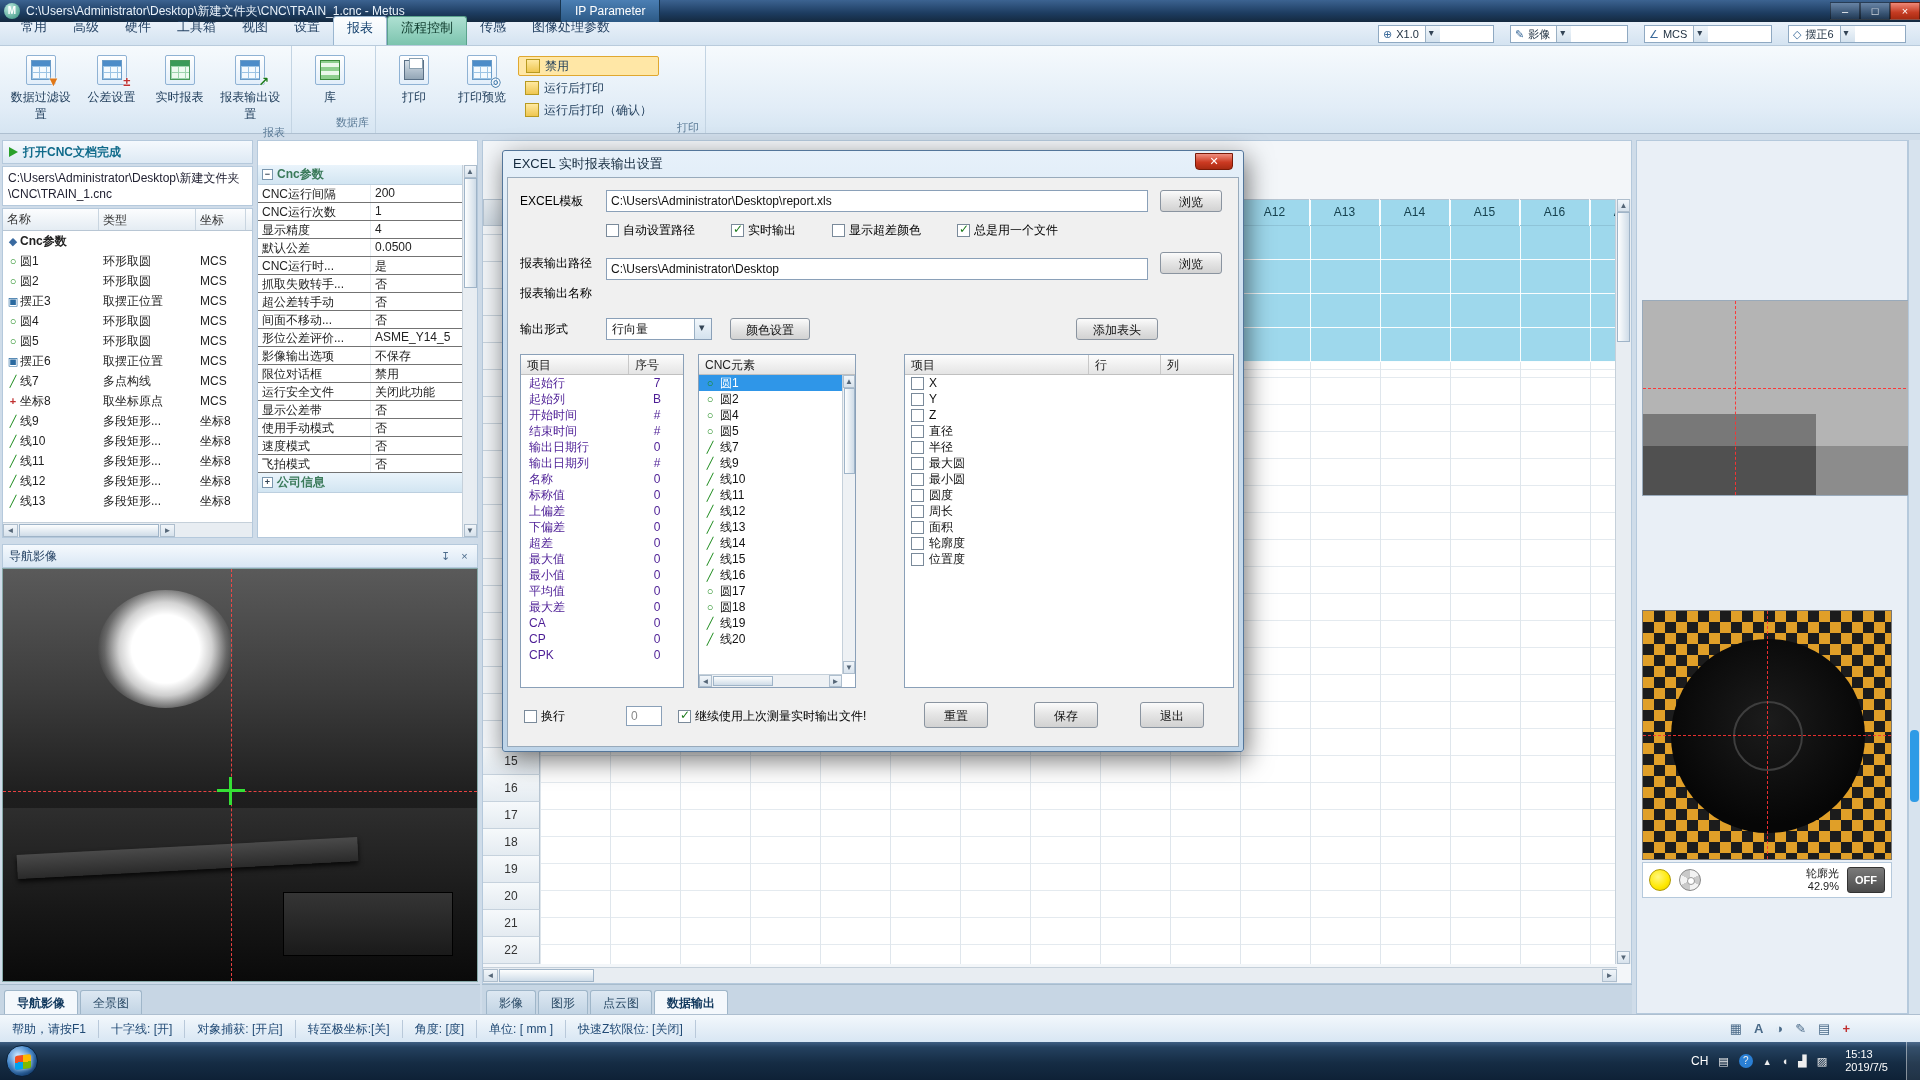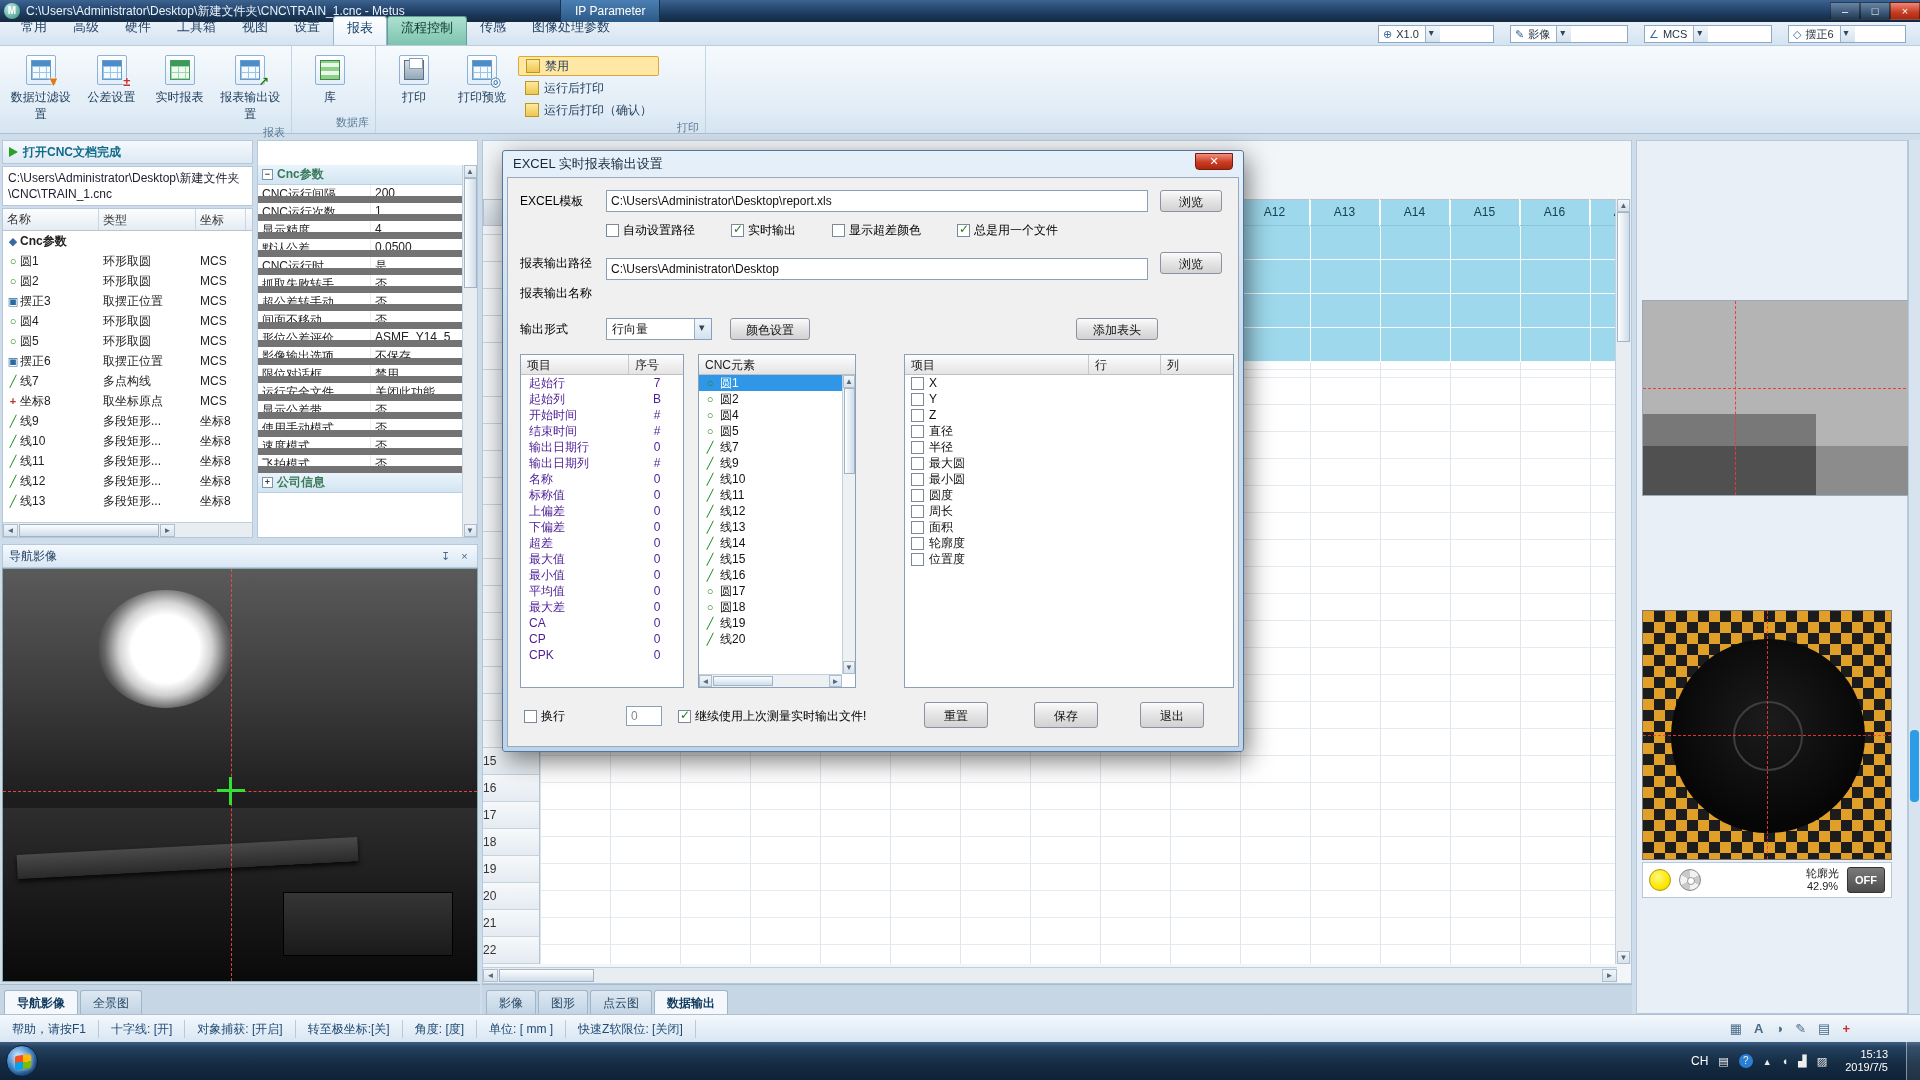--- a/index.html
+++ b/index.html
@@ -85,21 +85,21 @@
   .et-hscroll{position:absolute;left:0;bottom:0;width:100%;height:15px;background:#e8edf2;border-top:1px solid #c5d0da;display:flex;align-items:center;}
   .et-hscroll .sthumb{width:140px;margin:0 1px;}
 
   
   #propspanel{position:absolute;left:257px;top:140px;width:221px;height:398px;background:#fff;border:1px solid #b5c9dc;}
   #props-head{left:257px;top:140px;width:221px;}
   .prop-section{position:absolute;left:0;width:206px;height:20px;background:linear-gradient(#eaf4fb,#d2e5f2);border-bottom:1px solid #bccfdf;display:flex;align-items:center;gap:4px;padding:0 4px;color:#3a7a5a;font-weight:bold;}
   .collapse-icon{font-style:normal;width:11px;height:11px;border:1px solid #7a96ae;background:#fff;font-size:9px;line-height:9px;text-align:center;color:#345;}
   .collapse-icon.minus::before{content:"−";} .collapse-icon.plus::before{content:"+";}
   .prop-rows{position:absolute;left:0;top:44px;width:206px;}
-  .prop-row{height:18px;display:flex;border-bottom:7px solid #737373;color:#222;}
+  .prop-row{height:18px;display:flex;border-bottom:1px solid #737373;color:#222;}
   .pr-k{width:113px;padding:1px 4px;border-right:1px solid #e7edf2;overflow:hidden;white-space:nowrap;}
   .pr-v{flex:1;padding:1px 4px;overflow:hidden;white-space:nowrap;}
   .prop-vscroll{position:absolute;right:0;top:24px;bottom:0;width:15px;background:#e8edf2;border-left:1px solid #c5d0da;display:flex;flex-direction:column;align-items:center;}
   .vthumb{width:13px;height:110px;background:linear-gradient(90deg,#fdfefe,#cfdce8);border:1px solid #9fb4c8;}
   .prop-vscroll .sa{width:13px;}
 
   
   #nav-head{left:2px;top:544px;width:476px;}
   #navimg{position:absolute;left:2px;top:568px;width:476px;height:414px;background:linear-gradient(180deg,#5a5a5a 0%,#3c3c3c 30%,#1e1e1e 55%,#0f0f0f 100%);overflow:hidden;border:1px solid #8aa;}
   .blob{position:absolute;left:20%;top:5%;width:135px;height:118px;border-radius:50%;background:radial-gradient(circle,#ffffff 0 38%,rgba(255,255,255,.75) 52%,rgba(200,200,200,.25) 68%,transparent 76%);}
@@ -119,21 +119,21 @@
   
   #sheet{position:absolute;left:482px;top:140px;width:1150px;height:844px;background:#f3f6f9;border:1px solid #b5c9dc;overflow:hidden;}
   .sh-corner{position:absolute;left:0;top:58px;width:57px;height:27px;background:linear-gradient(#e7edf2,#d0dae3);border:1px solid #b7c5d2;}
   .sh-header{position:absolute;left:57px;top:58px;width:1077px;height:27px;background-color:#9ed8ec;background-image:repeating-linear-gradient(90deg,rgba(255,255,255,.95) 0 1px,transparent 1px 70px);border-top:1px solid #b7c5d2;border-bottom:1px solid #8fc4d8;}
   .sh-collabels{position:absolute;left:757px;top:58px;width:377px;height:27px;display:flex;overflow:hidden;}
   .sh-col{width:70px;flex:none;height:27px;line-height:27px;text-align:center;color:#17424f;border-right:1px solid rgba(255,255,255,.95);}
   .sh-cyan{position:absolute;left:57px;top:85px;width:1077px;height:136px;background-color:#9ed8ec;background-image:repeating-linear-gradient(90deg,rgba(255,255,255,.95) 0 1px,transparent 1px 70px),repeating-linear-gradient(0deg,rgba(255,255,255,.95) 0 1px,transparent 1px 34px);}
   .sh-grid{position:absolute;left:57px;top:221px;width:1077px;height:602px;background-color:#fff;background-image:repeating-linear-gradient(90deg,#dfe6ec 0 1px,transparent 1px 70px),repeating-linear-gradient(0deg,#e4eaef 0 1px,transparent 1px 27px);background-position:0 0,0 8px;}
   .sh-rowcol{position:absolute;left:0;top:85px;width:57px;height:738px;background:linear-gradient(90deg,#f0f4f7,#dfe7ee);border-right:1px solid #b7c5d2;background-image:repeating-linear-gradient(0deg,#c9d4de 0 1px,transparent 1px 27px);}
   .sh-rowlabels{position:absolute;left:0;top:607px;width:57px;}
-  .sh-row{display:block;height:27px;line-height:27px;color:#333;border-bottom:1px solid #c6d2dd;border-right:1px solid #b7c5d2;background:linear-gradient(#f6f9fb,#e4ebf1);}
+  .sh-row{display:block;height:27px;line-height:27px;text-align:center;color:#333;border-bottom:1px solid #c6d2dd;border-right:1px solid #b7c5d2;background:linear-gradient(#f6f9fb,#e4ebf1);}
   .sh-vscroll{position:absolute;right:0;top:58px;width:16px;height:765px;background:#e8edf2;border-left:1px solid #c5d0da;display:flex;flex-direction:column;align-items:center;}
   .sh-vscroll .vthumb{height:130px;width:13px;}
   .sh-vscroll .sa{width:13px;}
   .sh-hscroll{position:absolute;left:0;bottom:0;width:1134px;height:16px;background:#e8edf2;border-top:1px solid #c5d0da;display:flex;align-items:center;}
   .sh-hscroll .sthumb{width:95px;margin:0 1px;}
   .sh-hscroll .sa.r{margin-left:auto;}
   #sheettabs{left:482px;top:984px;width:1150px;}
   #navtabs{left:0px;top:984px;width:480px;}
 
   
@@ -182,21 +182,21 @@
   #camview{position:absolute;left:1642px;top:610px;width:250px;height:250px;overflow:hidden;border:1px solid #777;background-color:#e09f28;background-image:linear-gradient(45deg,#1c1c1c 25%,transparent 25%,transparent 75%,#1c1c1c 75%),linear-gradient(45deg,#1c1c1c 25%,transparent 25%,transparent 75%,#1c1c1c 75%);background-size:22px 22px;background-position:0 0,11px 11px;}
   .blackdisc{position:absolute;left:28px;top:28px;width:194px;height:194px;border-radius:50%;background:radial-gradient(circle at 50% 42%,#1c1c1c,#060606 70%);}
   .blackdisc::after{content:"";position:absolute;left:62px;top:62px;width:66px;height:66px;border-radius:50%;border:2px solid #3e3e3e;}
   #camview .chv{left:50%;border-left:1px dashed rgba(255,50,50,.9);}
   #camview .chh{top:50%;border-top:1px dashed rgba(255,50,50,.9);}
   #lightbar{position:absolute;left:1642px;top:862px;width:250px;height:36px;background:#fff;border:1px solid #b5c9dc;display:flex;align-items:center;gap:8px;padding:0 6px;}
   .li{width:22px;height:22px;border-radius:50%;flex:none;}
   .li.yellow{background:radial-gradient(circle at 40% 35%,#fff780,#ffe800 60%,#e0c400);border:1px solid #b09a00;}
   .li.wheel{background:conic-gradient(#f2f2f2 0 60deg,#c9c9c9 60deg 120deg,#f2f2f2 120deg 180deg,#c9c9c9 180deg 240deg,#f2f2f2 240deg 300deg,#c9c9c9 300deg 360deg);border:1px solid #888;position:relative;}
   .li.wheel::after{content:"";position:absolute;left:7px;top:7px;width:6px;height:6px;border-radius:50%;background:#fff;border:1px solid #999;}
-  .light-info{margin-left:auto;text-align:center;font-size:11px;color:#222;line-height:13px;}
+  .light-info{margin-left:auto;text-align:right;font-size:11px;color:#222;line-height:13px;}
   .off-btn{width:38px;height:26px;background:linear-gradient(#7a7a7a,#4c4c4c);border:1px solid #333;border-radius:3px;color:#fff;font-size:11px;font-weight:bold;text-align:center;line-height:24px;}
   #edgebar{position:absolute;left:1908px;top:140px;width:12px;height:874px;background:#d7e3ee;border-left:1px solid #b5c9dc;}
   #edgebar .ethumb{position:absolute;left:1px;top:590px;width:9px;height:72px;background:#2e9be6;border-radius:4px;}
 
   
   #statusbar{position:absolute;left:0;top:1014px;width:100%;height:28px;background:linear-gradient(#f3f8fc,#d8e6f3);border-top:1px solid #aebfd0;display:flex;align-items:center;color:#214a75;}
   .sb-item{padding:0 12px;border-right:1px solid #b9c9da;height:18px;line-height:18px;white-space:nowrap;}
   .sb-icons{margin-left:auto;display:flex;gap:12px;padding-right:70px;color:#4a6a88;font-size:13px;}
   .sbi{font-style:normal;}
   .sbi.grid::before{content:"▦";} .sbi.font::before{content:"A";font-weight:bold;}
@@ -214,21 +214,21 @@
   .tbtn[data-icon="folder"] .ticon::before{content:"";position:absolute;left:-1px;top:-3px;width:7px;height:3px;background:#f0c050;border:1px solid #c89a30;border-bottom:none;}
   .tbtn[data-icon="excel"] .ticon{background:#1e7145;color:#fff;font-size:10px;font-weight:bold;text-align:center;line-height:13px;}
   .tbtn[data-icon="excel"] .ticon::before{content:"X";}
   .tray{margin-left:auto;display:flex;align-items:center;gap:10px;color:#fff;}
   .tray .lang{font-size:12px;}
   .ti{font-style:normal;font-size:11px;color:#eee;}
   .ti.kb::before{content:"▤";} .ti.up::before{content:"▲";font-size:9px;}
   .ti.vol::before{content:"◖";} .ti.net::before{content:"▟";} .ti.msg::before{content:"▨";}
   .ti.help{width:14px;height:14px;border-radius:50%;background:#2a7fd4;display:inline-block;text-align:center;line-height:14px;font-size:10px;}
   .ti.help::before{content:"?";}
-  .clock{text-align:right;font-size:11px;line-height:13px;padding:0 8px;}
+  .clock{text-align:left;font-size:11px;line-height:13px;padding:0 8px;}
   .showdesk{width:14px;height:38px;border-left:1px solid rgba(255,255,255,.45);background:rgba(255,255,255,.08);flex:none;}
 </style>
 </head>
 <body>
 
 <div id="page">
 
   <div id="titlebar">
     <span class="app-icon">M</span>
     <span class="tb-title">C:\Users\Administrator\Desktop\新建文件夹\CNC\TRAIN_1.cnc - Metus</span>

